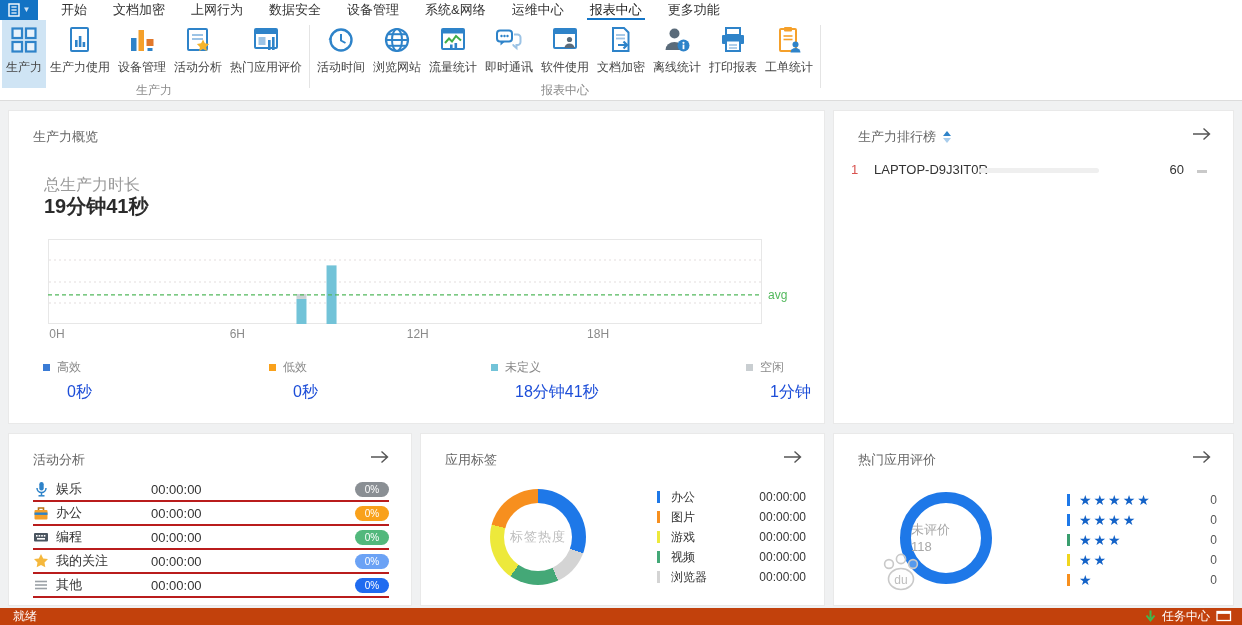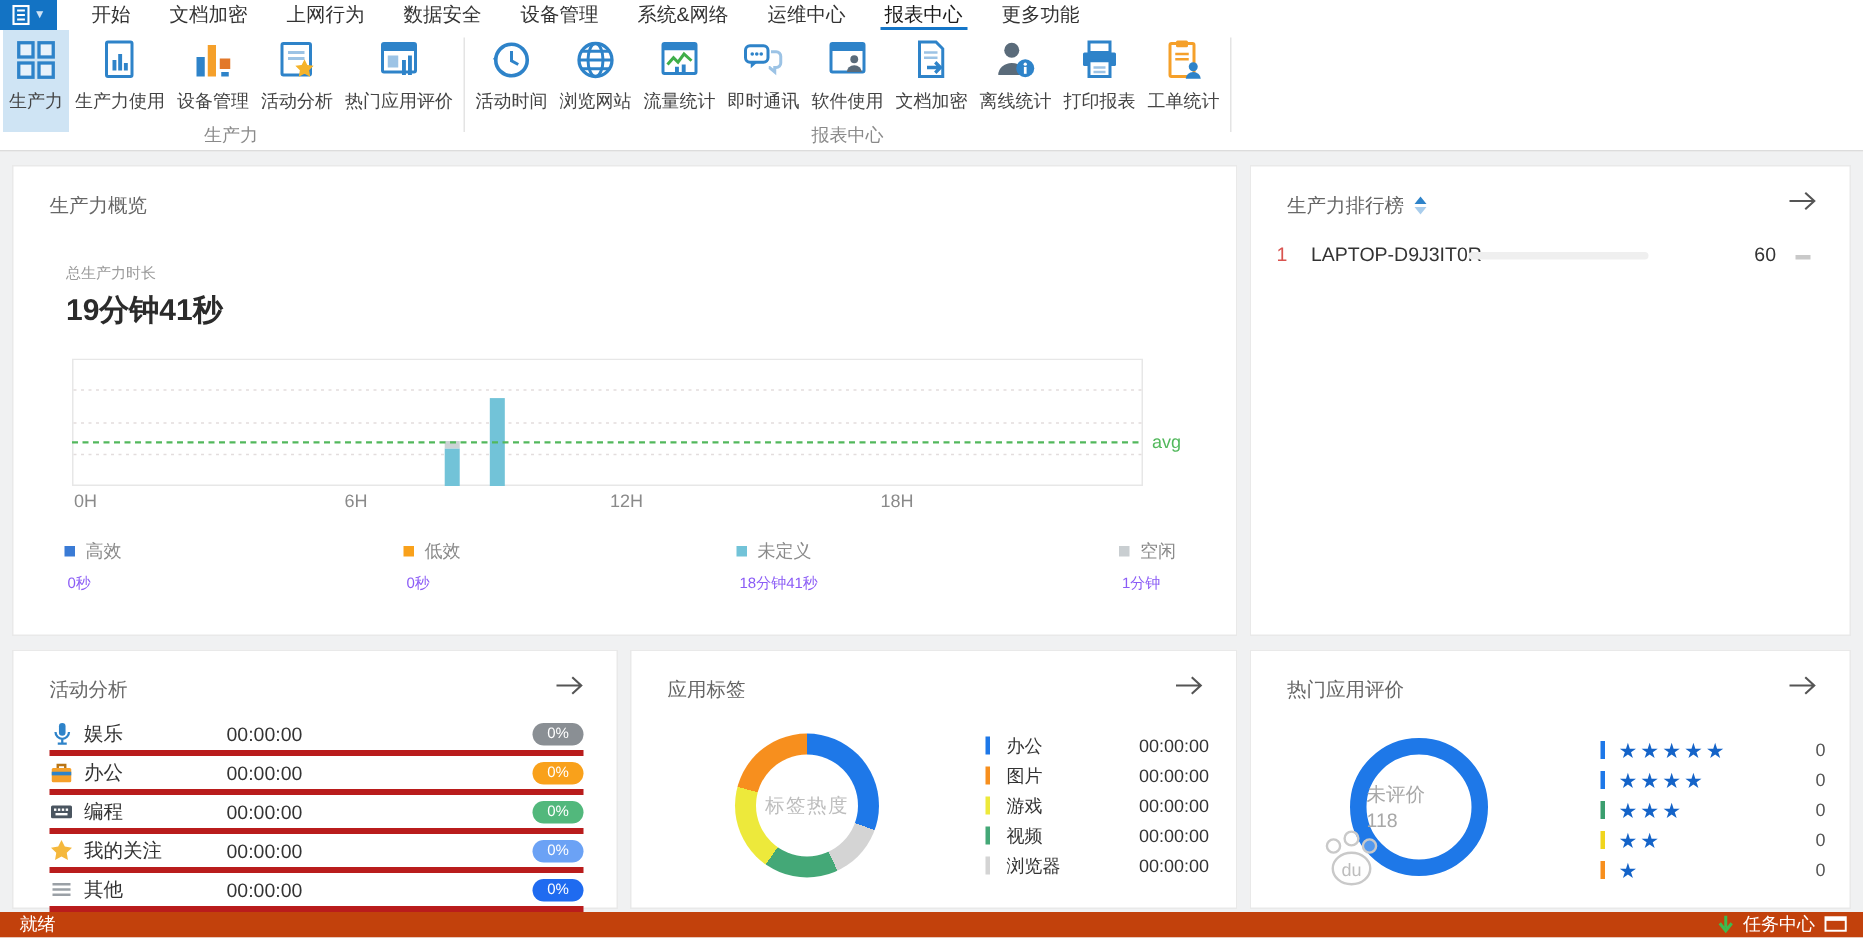--- a/index.html
+++ b/index.html
@@ -29,44 +29,44 @@
   .panel{position:absolute;background:#fff;border:1px solid #e9e9e9;box-sizing:border-box;}
   .panel-title{position:absolute;top:17px;left:24px;font-size:13px;color:#666;display:flex;align-items:center;}
   .panel-arrow{position:absolute;top:14px;right:20px;width:22px;height:18px;cursor:pointer;}
   #panel-overview{left:8px;top:110px;width:817px;height:314px;}
   #panel-ranking{left:833px;top:110px;width:401px;height:314px;}
   #panel-activity{left:8px;top:433px;width:404px;height:173px;}
   #panel-tags{left:420px;top:433px;width:405px;height:173px;}
   #panel-rating{left:833px;top:433px;width:401px;height:173px;}
 
   
-  .ov-total-label{position:absolute;left:35px;top:64px;font-size:10px;color:#9a9a9a;}
+  .ov-total-label{position:absolute;left:35px;top:64px;font-size:16px;color:#9a9a9a;}
   .ov-total-value{position:absolute;left:35px;top:82px;font-size:20px;font-weight:bold;color:#2b2b2b;}
   .ov-chart{position:absolute;left:39px;top:128px;}
   .ov-legend{position:absolute;left:0;top:248px;right:0;height:50px;padding-left:36px;}
   .ov-legend-item{position:absolute;top:0;}
   .ov-legend-head{display:flex;align-items:center;font-size:12px;color:#8a8a8a;}
   .ov-legend-sq{width:7px;height:7px;margin-right:7px;flex:none;}
-  .ov-legend-val{margin:6px 0 0 2px;font-size:10px;color:#8b5cf6;}
+  .ov-legend-val{margin:6px 0 0 24px;font-size:16px;color:#1d4ed8;}
 
   
   .sort-icon{display:inline-flex;flex-direction:column;margin-left:7px;cursor:pointer;}
   .sort-icon .up{width:0;height:0;border-left:4px solid transparent;border-right:4px solid transparent;border-bottom:5px solid #2e83c9;}
   .sort-icon .dn{width:0;height:0;margin-top:2px;border-left:4px solid transparent;border-right:4px solid transparent;border-top:5px solid #a9cdec;}
   .rank-row{position:absolute;left:0;right:0;top:47px;height:24px;cursor:pointer;}
   .rank-no{position:absolute;left:17px;top:4px;font-size:13px;color:#d9534f;}
   .rank-name{position:absolute;left:40px;top:4px;font-size:13px;color:#333;}
   .rank-bar{position:absolute;left:145px;top:10px;width:120px;height:5px;border-radius:3px;background:#efefef;overflow:hidden;}
   .rank-bar-fill{height:100%;border-radius:3px;background:#d8d8d8;}
   .rank-score{position:absolute;left:318px;top:4px;width:32px;text-align:right;font-size:13px;color:#333;}
   .rank-trend{position:absolute;left:363px;top:12px;width:10px;height:3px;background:#c9c9c9;}
 
   
   .act-rows{position:absolute;left:24px;right:22px;top:44px;}
-  .act-row{display:flex;align-items:center;height:22px;border-bottom:4px solid #b91c1c;cursor:pointer;position:relative;}
+  .act-row{display:flex;align-items:center;height:22px;border-bottom:2px solid #b91c1c;cursor:pointer;position:relative;}
   .act-ic{width:16px;height:16px;flex:none;display:flex;align-items:center;}
   .act-label{margin-left:7px;font-size:13px;color:#333;}
   .act-time{position:absolute;left:118px;font-size:13px;color:#333;}
   .act-badge{margin-left:auto;width:34px;height:15px;border-radius:8px;color:#fff;font-size:10px;display:flex;align-items:center;justify-content:center;}
 
   
   .donut{position:absolute;left:69px;top:55px;width:96px;height:96px;border-radius:50%;}
   .donut-hole{position:absolute;left:14px;top:14px;width:68px;height:68px;border-radius:50%;background:#fff;display:flex;align-items:center;justify-content:center;}
   .donut-hole span{font-size:13px;color:#bdbdbd;letter-spacing:1px;}
   .tag-legend{position:absolute;left:236px;right:18px;top:53px;}

